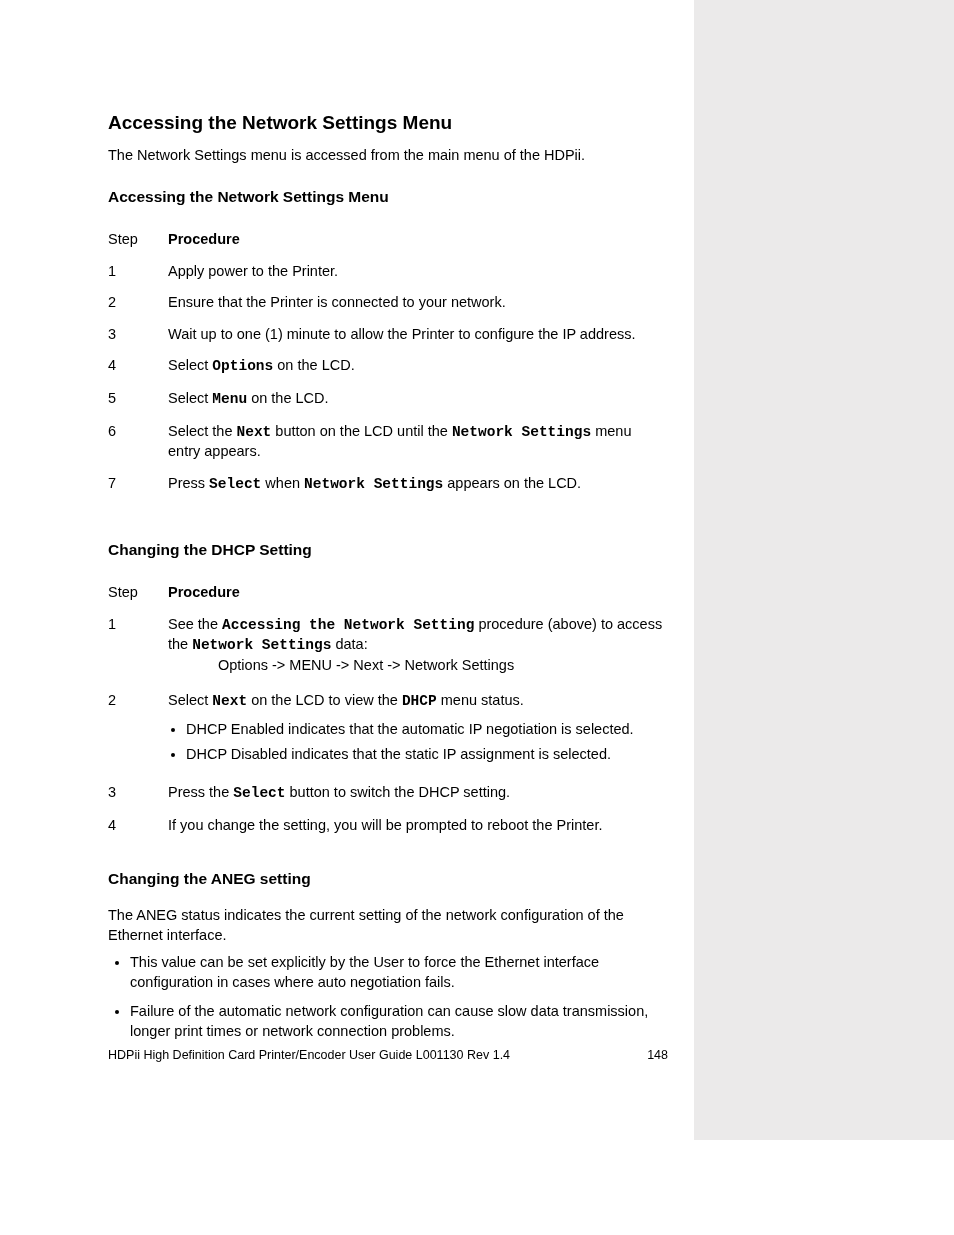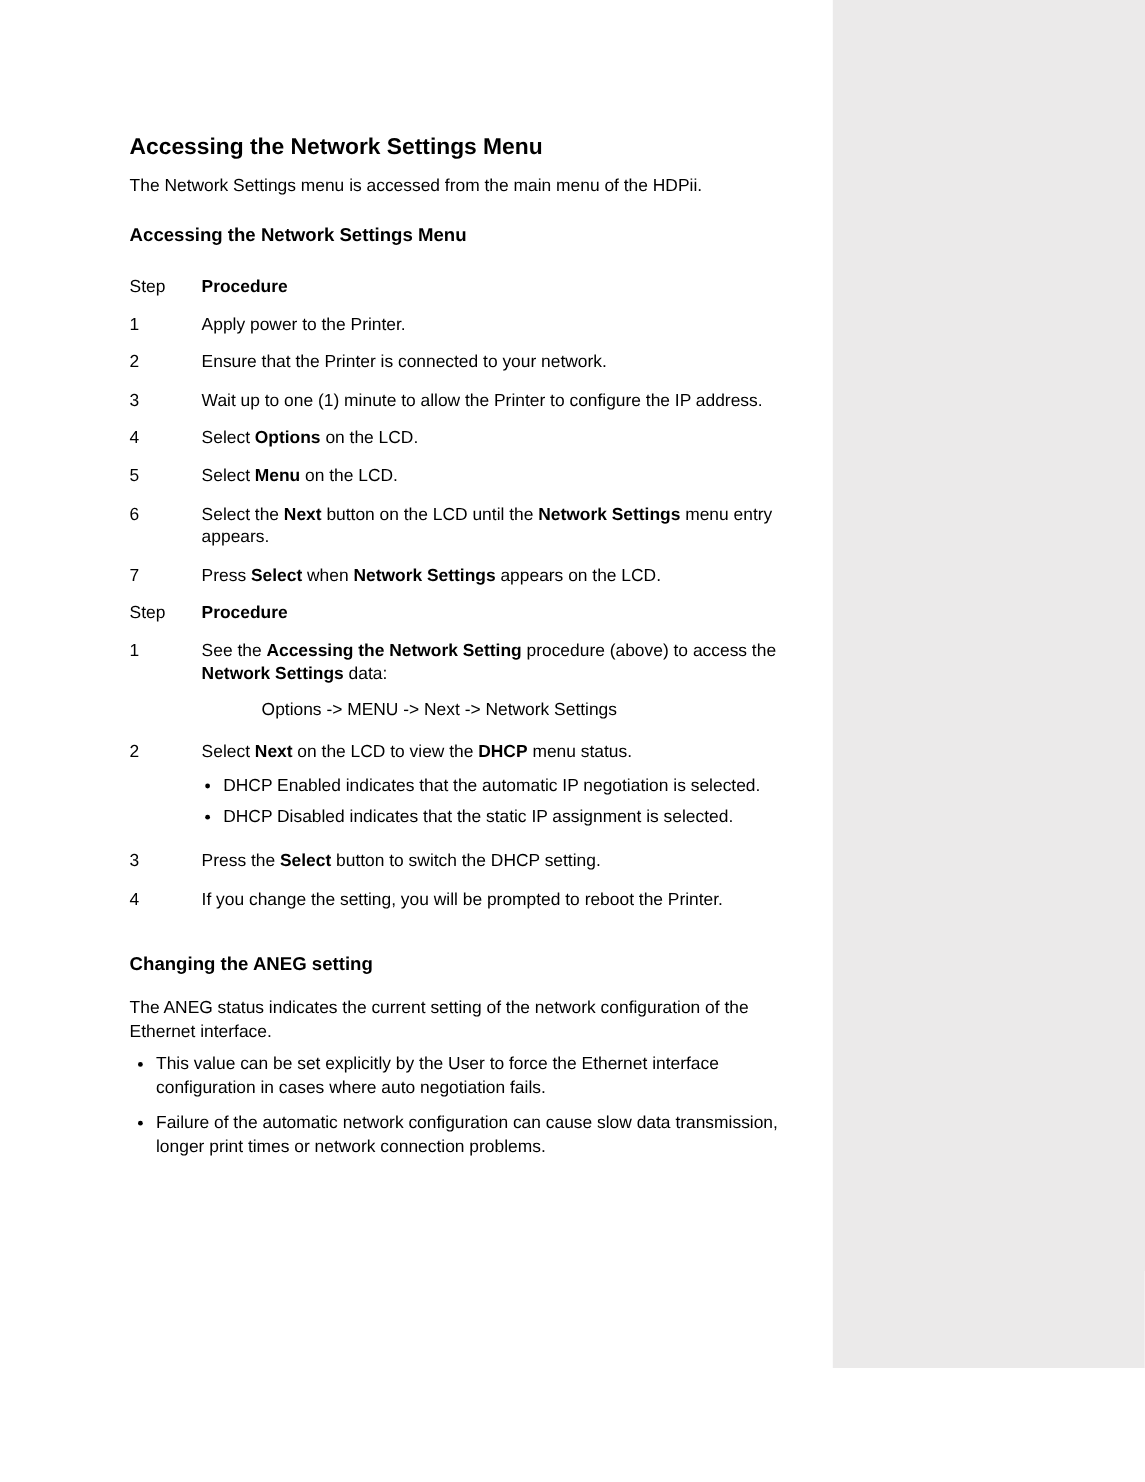--- a/index.html
+++ b/index.html
@@ -8,22 +8,22 @@
   .shade { position: absolute; top: 0; right: 0; width: 260px; height: 1140px; background: #ebeaea; }
   .content { position: absolute; left: 108px; top: 110px; width: 560px; font-size: 14.5px; line-height: 1.35; }
   .h-main { font-weight: bold; font-size: 19px; margin-bottom: 10px; }
   .h-sub  { font-weight: bold; font-size: 15.5px; margin-top: 20px; margin-bottom: 16px; }
   .intro { margin-bottom: 22px; }
   .tbl { width: 100%; border-collapse: collapse; }
   .tbl td { vertical-align: top; padding: 6px 4px 6px 0; }
   .hcell { font-weight: normal; width: 60px; }
   .ncell { width: 60px; padding-left: 0; }
   .proc-col { font-weight: bold; }
-  .b { font-weight: bold; }
-  .path { margin: 10px 0 4px 50px; }
+  .b { font-weight: bold; font-family: Liberation Mono, monospace; }
+  .path { margin: 0 0 4px 50px; }
   ul.inner { margin: 8px 0 4px 18px; }
   ul.inner li { margin-bottom: 6px; list-style: disc; }
   ul.outer { margin: 8px 0 0 22px; }
   ul.outer li { margin-bottom: 10px; list-style: disc; }
   .sec2-head { margin-top: 40px; }
   .aneg-head { margin-top: 28px; }
   .aneg-body { margin-top: 6px; }
   .footer { position: absolute; left: 108px; top: 1048px; width: 560px; font-size: 12.5px; display: flex; justify-content: space-between; }
 </style>
 </head>
@@ -69,20 +69,21 @@
         <td class="ncell">6</td>
         <td><span>Select the </span><span class="b">Next</span><span> button on the LCD until the </span><span class="b">Network Settings</span><span> menu entry appears.</span></td>
       </tr>
       <tr>
         <td class="ncell">7</td>
         <td><span>Press </span><span class="b">Select</span><span> when </span><span class="b">Network Settings</span><span> appears on the LCD.</span></td>
       </tr>
     </tbody>
       </table>
 
+    <div class="h-sub sec2-head">Changing the DHCP Setting</div>
 
     <table class="tbl">
       <tbody>
           <tr>
         <td class="hcell">Step</td>
         <td class="proc-col">Procedure</td>
       </tr>
       <tr>
         <td class="ncell">1</td>
         <td>
@@ -113,13 +114,17 @@
 
     <div class="h-sub aneg-head">Changing the ANEG setting</div>
     <div class="aneg-body">The ANEG status indicates the current setting of the network configuration of the Ethernet interface.</div>
     <ul class="outer">
       <li>This value can be set explicitly by the User to force the Ethernet interface configuration in cases where auto negotiation fails.</li>
       <li>Failure of the automatic network configuration can cause slow data transmission, longer print times or network connection problems.</li>
     </ul>
 
   </div>
 
+  <div class="footer">
+    <span>HDPii High Definition Card Printer/Encoder User Guide    L001130 Rev 1.4</span>
+    <span>148</span>
+  </div>
 </div>
 
 </body></html>

